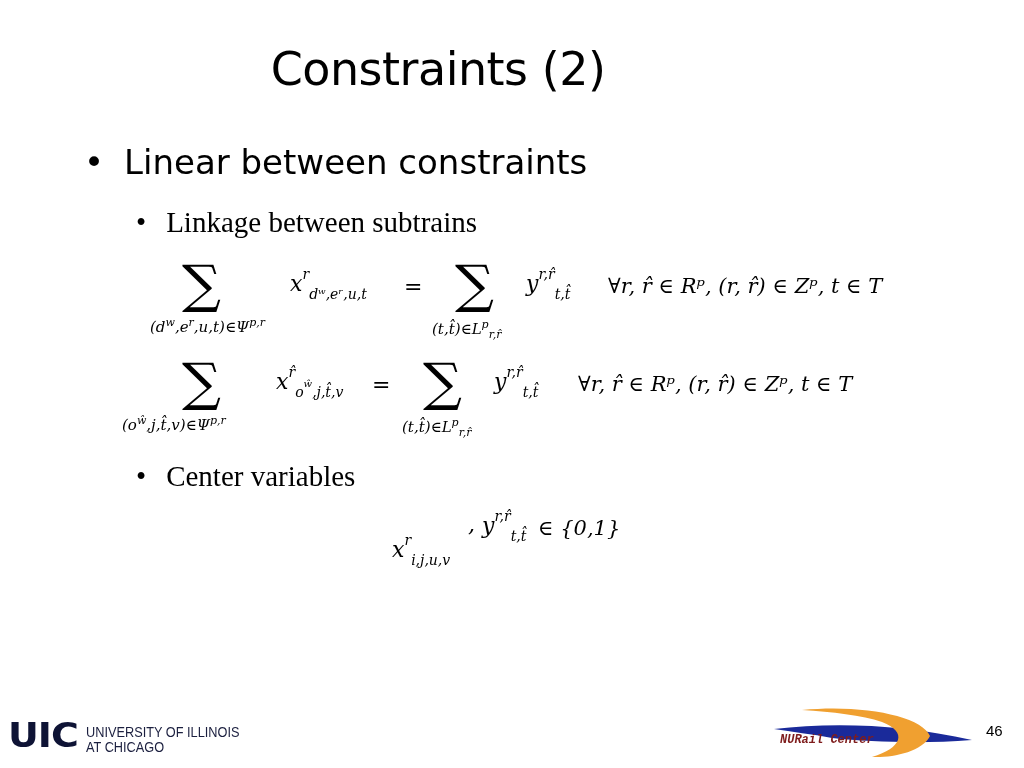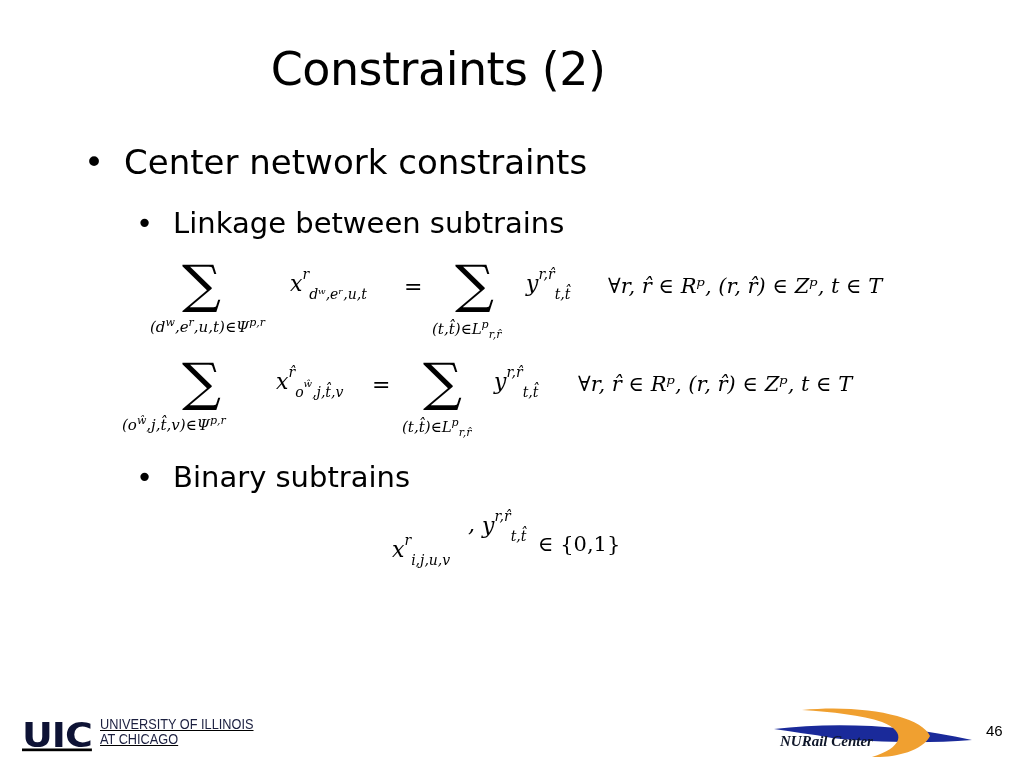--- a/index.html
+++ b/index.html
@@ -1,46 +1,46 @@
 <!DOCTYPE html>
 <html><head>
 <meta charset="utf-8">
 <style>
   html, body { margin:0; padding:0; }
   body { width:1024px; height:768px; background:#ffffff; position:relative; overflow:hidden;
          font-family:"DejaVu Sans", "Liberation Sans", sans-serif; color:#000; }
   .title { position:absolute; left:0; width:876px; top:42px; text-align:center; font-size:46px; letter-spacing:-0.5px; }
   .bullet1 { position:absolute; left:84px; top:142px; font-size:34px; }
   .bullet1 .dot, .bullet2 .dot { display:inline-block; margin-right:20px; }
-  .bullet2 { position:absolute; left:136px; top:206px; font-size:29px; }
+  .bullet2 { position:absolute; left:136px; top:206px; font-size:29px;font-family:Liberation Serif, serif; }
   .bullet2b { top:460px; }
   .math { font-family:"DejaVu Serif", "Liberation Serif", serif; font-style:italic; position:absolute; }
   .sum { font-style:normal; font-size:52px; line-height:1; position:absolute; font-family:"DejaVu Serif", serif; transform:scaleX(1.05); }
   .sub { font-size:15px; position:absolute; white-space:nowrap; }
   .term { font-size:22px; position:absolute; white-space:nowrap; }
   .term sup, .term sub { font-size:14px; }
   .term sub { position:relative; top:2px; }
   .term sup { position:relative; top:-4px; }
   .rel { font-size:22px; position:absolute; font-style:normal; }
   .quant { font-size:21px; position:absolute; white-space:nowrap; }
   .upright { font-style:normal; }
-  .footer-uic { position:absolute; left:22px; top:716px; display:flex; align-items:flex-start;text-decoration:underline; }
+  .footer-uic { position:absolute; left:8px; top:716px; display:flex; align-items:flex-end; }
   .uic-mark { font-family:"DejaVu Sans", sans-serif; font-weight:bold; font-size:38px; color:#0e1335; letter-spacing:-1px; line-height:1; transform:scaleY(0.9); }
   .uic-text { margin-left:8px; font-family:"Liberation Sans", sans-serif; font-size:15px; line-height:15px; color:#1b1f3f; transform:scaleX(0.85); transform-origin:left; }
   .nurail { position:absolute; left:772px; top:702px; width:210px; height:58px; }
-  .nurail-label { position:absolute; left:780px; top:733px; font-family:Liberation Serif, serif; font-weight:bold; font-style:italic; font-size:15px; color:#0f172a; }
+  .nurail-label { position:absolute; left:780px; top:733px; font-family:Liberation Mono, monospace; font-weight:bold; font-style:italic; font-size:12px; color:#7f1d1d; }
   .page-num { position:absolute; left:986px; top:722px; font-size:15px; font-family:"Liberation Sans", sans-serif; }
 </style>
 </head>
 <body>
 
 <div class="title">Constraints (2)</div>
 
 <div class="bullet1">
-  <span class="dot">•</span><span>Center network constraints</span>
+  <span class="dot">•</span><span>Linear between constraints</span>
 </div>
 
 <div class="bullet2">
   <span class="dot">•</span><span>Linkage between subtrains</span>
 </div>
 
 <div class="math" style="left:0;top:0;">
   <span class="sum" style="left:183px;top:258px;">∑</span>
   <span class="sub" style="left:122px;top:316px;margin-left:28px;">(d<sup style="font-size:11px">w</sup>,e<sup style="font-size:11px">r</sup>,u,t)∈Ψ<sup style="font-size:11px">p,r</sup></span>
   <span class="term" style="left:290px;top:270px;"><span>x</span><sup>r</sup><sub>dʷ,eʳ,u,t</sub></span>
@@ -56,28 +56,28 @@
   <span class="sub" style="left:122px;top:414px;">(o<sup style="font-size:11px">ŵ</sup>,j,t̂,v)∈Ψ<sup style="font-size:11px">p,r</sup></span>
   <span class="term" style="left:276px;top:368px;"><span>x</span><sup>r̂</sup><sub>o<sup style="font-size:10px">ŵ</sup>,j,t̂,v</sub></span>
   <span class="rel" style="left:372px;top:372px;">=</span>
   <span class="sum" style="left:424px;top:356px;">∑</span>
   <span class="sub" style="left:402px;top:416px;"><span>(t,t̂)∈L</span><sup style="font-size:11px">p</sup><sub style="font-size:11px">r,r̂</sub></span>
   <span class="term" style="left:494px;top:368px;"><span>y</span><sup>r,r̂</sup><sub>t,t̂</sub></span>
   <span class="quant" style="left:578px;top:372px;">∀r, r̂ ∈ Rᵖ, (r, r̂) ∈ Zᵖ, t ∈ T</span>
 </div>
 
 <div class="bullet2 bullet2b">
-  <span class="dot">•</span><span>Binary subtrains</span>
+  <span class="dot">•</span><span>Center variables</span>
 </div>
 
 <div class="math" style="left:0;top:0;">
   <span class="term" style="left:392px;top:512px;margin-top:24px;"><span>x</span><sup>r</sup><sub>i,j,u,v</sub></span>
   <span class="term" style="left:468px;top:512px;">,</span>
   <span class="term" style="left:482px;top:512px;"><span>y</span><sup>r,r̂</sup><sub>t,t̂</sub></span>
-  <span class="quant upright" style="left:538px;top:532px;">∈ {0,1}</span>
+  <span class="quant upright" style="left:538px;top:516px;font-style:italic;">∈ {0,1}</span>
 </div>
 
 <div class="footer-uic">
   <span class="uic-mark">UIC</span>
   <div class="uic-text">
     <div>UNIVERSITY OF ILLINOIS</div>
     <div>AT CHICAGO</div>
   </div>
 </div>
 

